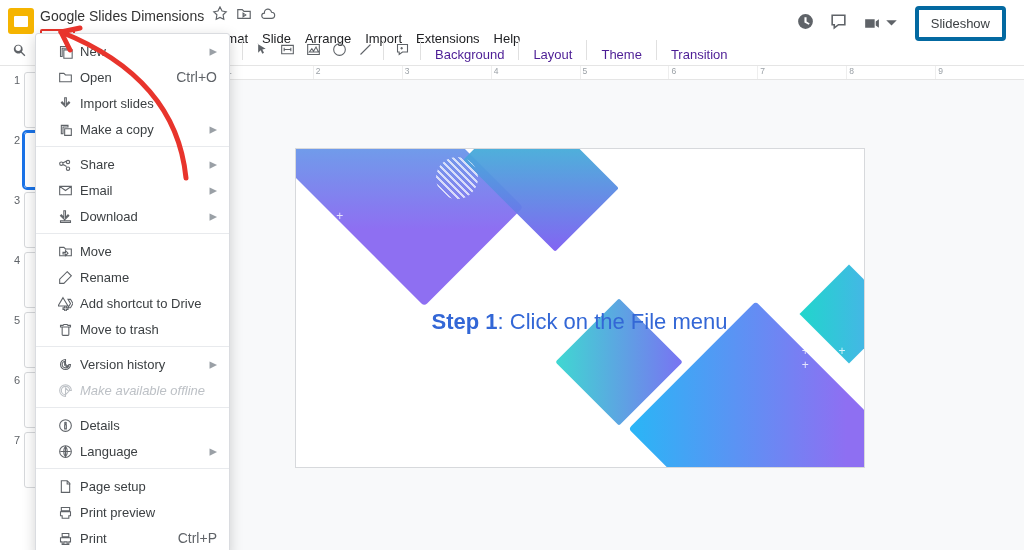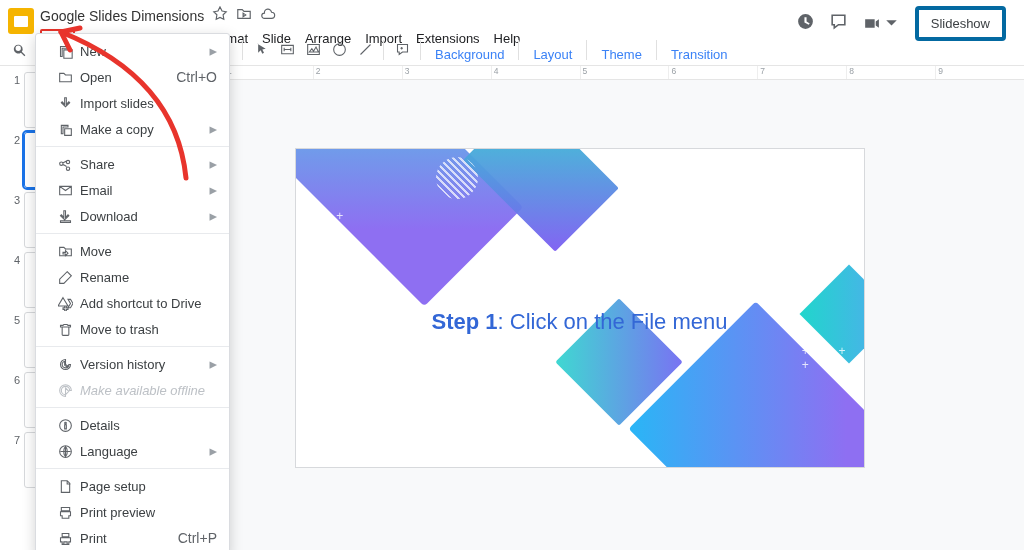--- a/index.html
+++ b/index.html
@@ -21,21 +21,21 @@
   .header-right { display: flex; align-items: center; gap: 14px; margin-left: auto; padding-right: 10px; }
   .header-right svg { width: 19px; height: 19px; color: #5f6368; }
   .slideshow-btn { border: 4px solid #0369a1; border-radius: 4px; font-size: 13px; padding: 6px 12px; color: #3c4043; background: #fff; }
 
   
   .toolbar { height: 32px; display: flex; align-items: center; border-bottom: 1px solid #e5e5e5; padding: 0 6px; font-size: 13px; color: #3c4043; }
   .tbar-left { width: 232px; }
   .tbar-right { display: flex; align-items: center; gap: 2px; }
   .tbar-btn { width: 24px; height: 24px; display: flex; align-items: center; justify-content: center; color: #5f6368; }
   .tbar-sep { width: 1px; height: 20px; background: #e0e0e0; margin: 0 4px; }
-  .tbar-label { padding: 4px 8px; color: #3b82f6; margin-top: 10px; }
+  .tbar-label { padding: 4px 8px; color: #4c1d95; margin-top: 10px; }
 
   
   .main { display: flex; height: calc(100% - 66px); }
   .sidebar { width: 135px; padding-top: 6px; display: flex; flex-direction: column; gap: 4px; background: #fff; }
   .thumb-row { display: flex; align-items: flex-start; gap: 4px; padding-left: 10px; }
   .thumb-num { font-size: 11px; color: #5f6368; width: 10px; text-align: right; padding-top: 2px; }
   .thumb { width: 100px; height: 56px; border: 1px solid #d7d9dc; border-radius: 3px; background: #fff; overflow: hidden; position: relative; }
   .thumb.selected { outline: 2px solid #1a73e8; border-color: #1a73e8; }
   .thumb-shapes { position: absolute; inset: 0; }
   .sh { position: absolute; }

